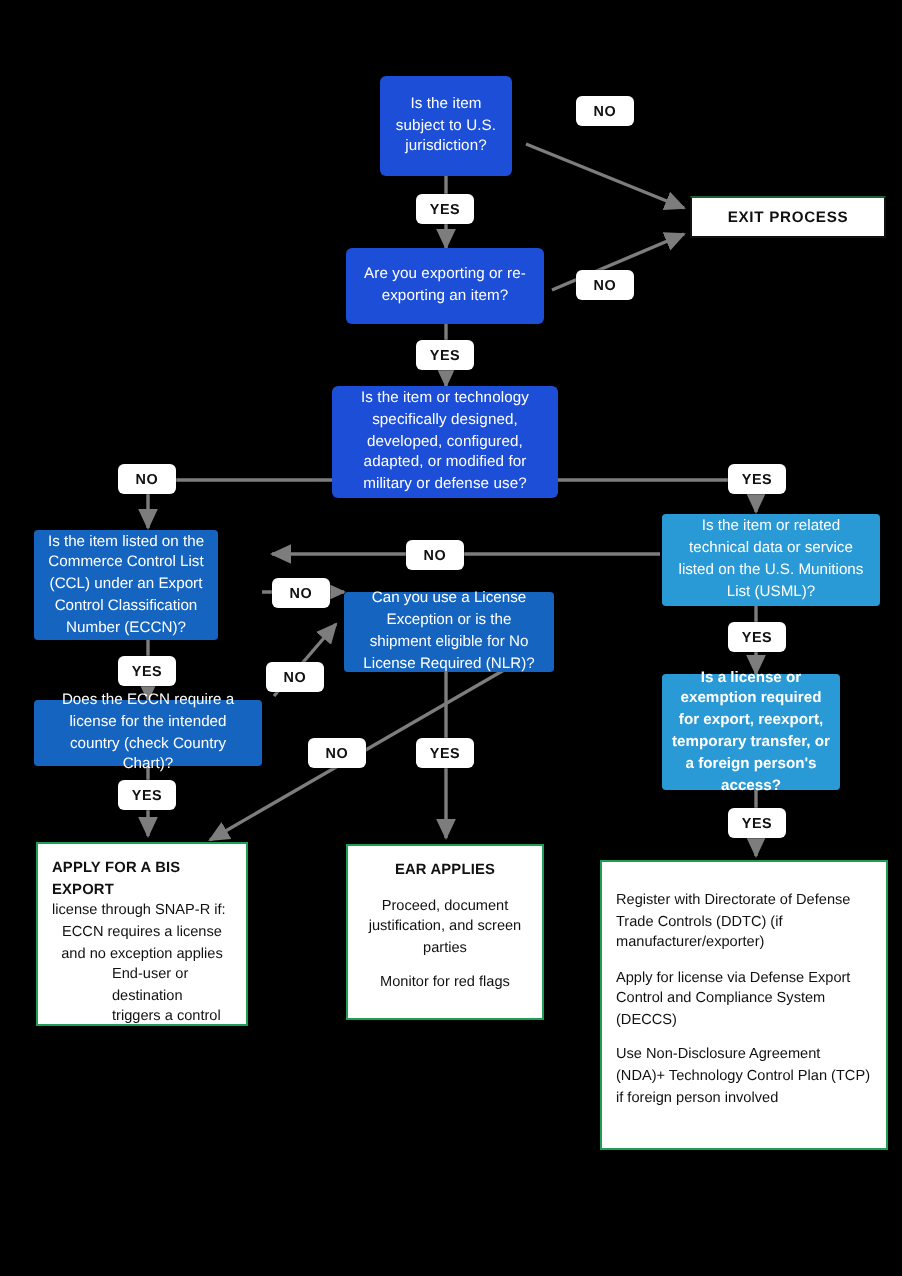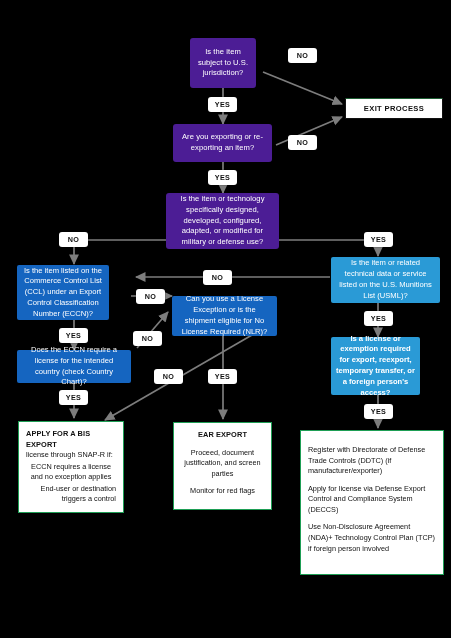--- a/index.html
+++ b/index.html
@@ -6,21 +6,21 @@
   body{width:451px;height:638px;overflow:hidden;
        font-family:"Liberation Sans","DejaVu Sans",sans-serif;}
   #canvas{position:relative;width:451px;height:638px;background:#000000;}
 
   svg.wires{position:absolute;left:0;top:0;width:451px;height:638px;}
 
   .node{position:absolute;box-sizing:border-box;display:flex;flex-direction:column;
         align-items:center;justify-content:center;text-align:center;color:#ffffff;}
 
   
-  .navy{background:#4c1d95;border-radius:3px;font-size:7.6px;line-height:1.42;
+  .navy{background:#1d4ed8;border-radius:3px;font-size:7.6px;line-height:1.42;
         padding:4px 5px;letter-spacing:.05px;}
   
   .blue{background:#1565c0;border-radius:2px;font-size:7.6px;line-height:1.42;
         padding:4px 5px;}
   
   .sky{background:#2a9ad6;border-radius:2px;font-size:7.6px;line-height:1.42;
        padding:7px 5px;}
 
   
   .card{background:#ffffff;border:1.3px solid #1e9e55;color:#111111;
@@ -121,25 +121,25 @@
   <div class="node sky" style="left:331px;top:337px;width:89px;height:58px;font-weight:bold;">
     <span>Is a license or exemption required for export, reexport, temporary transfer, or a foreign person's access?</span>
   </div>
 
   <div class="node card left-align" style="left:18px;top:421px;width:106px;height:92px;">
     <p class="hd">APPLY FOR A BIS EXPORT</p>
     <p>license through SNAP-R if:</p>
     <div class="gap"></div>
     <p style="text-align:center;">ECCN requires a license and no exception applies</p>
     <div class="gap"></div>
-    <p style="text-align:right;">End-user or destination triggers a control</p>
+    <p style="text-align:left;margin-left:30px;">End-user or destination triggers a control</p>
   </div>
 
   <div class="node card" style="left:173px;top:422px;width:99px;height:88px;">
-    <p class="hd">EAR EXPORT</p>
+    <p class="hd">EAR APPLIES</p>
     <div class="gap"></div>
     <p>Proceed, document justification, and screen parties</p>
     <div class="gap"></div>
     <p>Monitor for red flags</p>
   </div>
 
   <div class="node card left-align" style="left:300px;top:430px;width:144px;height:145px;">
     <div class="gap"></div>
     <p>Register with Directorate of Defense Trade Controls (DDTC) (if manufacturer/exporter)</p>
     <div class="gap"></div>

